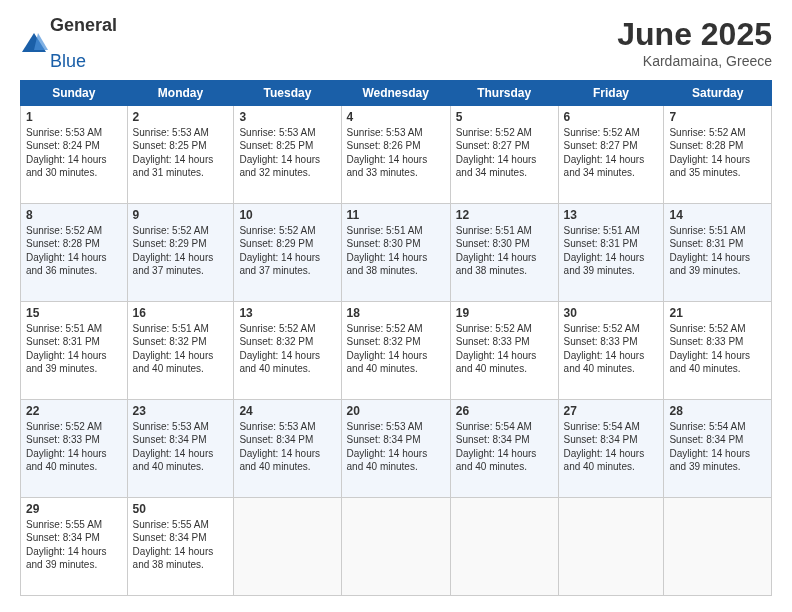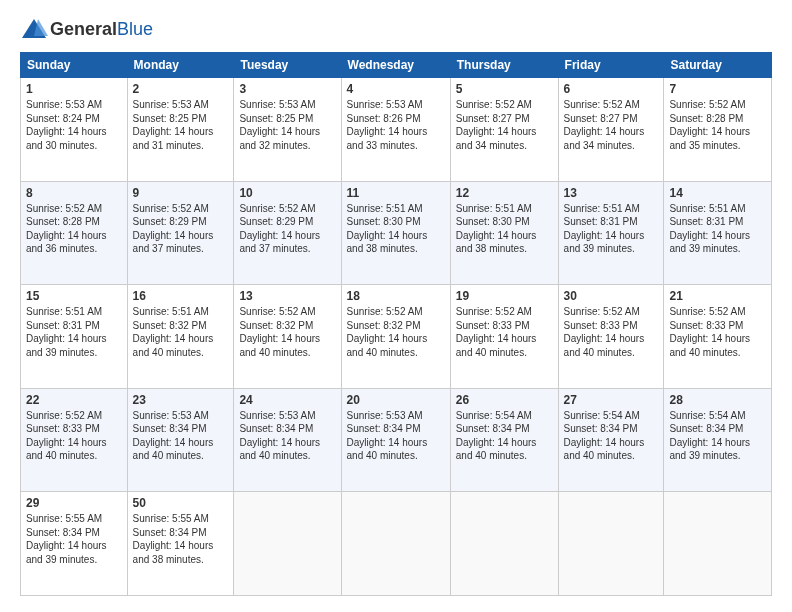--- a/index.html
+++ b/index.html
@@ -22,22 +22,23 @@
       justify-content: space-between;
       align-items: flex-start;
       margin-bottom: 8px;
     }
     .logo {
       display: flex;
       align-items: center;
     }
     .logo-text {
       display: flex;
-      flex-direction: row;
+      flex-direction: column;
       line-height: 1.1;
+      gap: 16px;
     }
     .logo-general {
       font-size: 18px;
       font-weight: bold;
       color: #333;
     }
     .logo-blue {
       font-size: 18px;
       font-weight: normal;
       color: #1a5fa8;
@@ -62,21 +63,21 @@
     .calendar {
       width: 100%;
       border-collapse: collapse;
       flex: 1;
       font-size: 10.5px;
     }
     .calendar thead th {
       background: #1a5fa8;
       color: #fff;
       padding: 5px 6px;
-      text-align: left;
+      text-align: center;
       font-size: 12px;
       font-weight: bold;
       border: 1px solid #1a5fa8;
     }
     .calendar tbody td {
       vertical-align: top;
       border: 1px solid #ccc;
       padding: 4px 5px;
       width: 113px;
       height: 80px;
@@ -110,20 +111,24 @@
   <div class="header">
     <div class="logo">
       <svg class="logo-icon" viewBox="0 0 28 28">
         <polygon points="14,3 26,22 2,22" fill="#1a5fa8"></polygon>
         <polygon points="18,3 28,20 14,20" fill="#4a90d9" opacity="0.7"></polygon>
       </svg>
       <div class="logo-text">
         <span class="logo-general">General</span>
         <span class="logo-blue">Blue</span>
       </div>
+    </div>
+    <div class="title-block">
+      <div class="month-title">June 2025</div>
+      <div class="location">Kardamaina, Greece</div>
     </div>
   </div>
 
   <table class="calendar">
     <thead>
       <tr>
         <th>Sunday</th>
         <th>Monday</th>
         <th>Tuesday</th>
         <th>Wednesday</th>

